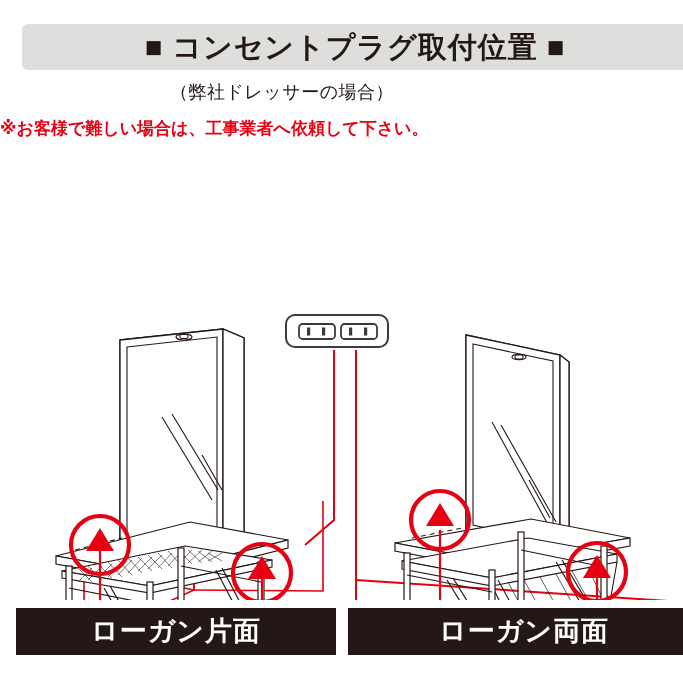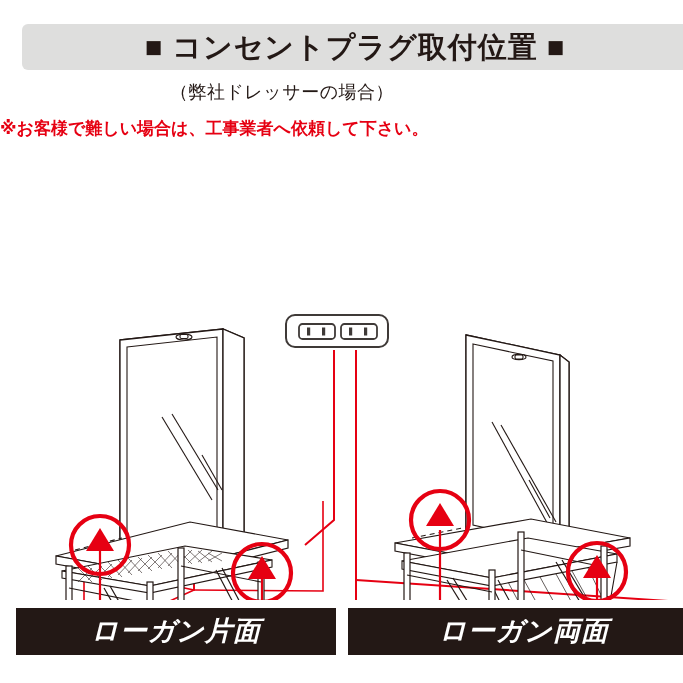--- a/index.html
+++ b/index.html
@@ -76,21 +76,20 @@
   
   .caption-bar {
     position: absolute;
     top: 608px;
     height: 47px;
     background: #231815;
     display: flex;
     align-items: center;
     justify-content: center;
     box-sizing: border-box;
-    font-style: italic;
   }
   .caption-bar.left  { left: 16px;  width: 320px; }
   .caption-bar.right { left: 348px; width: 352px; }
   .caption-text {
     color: #ffffff;
     font-size: 27px;
     font-weight: bold;
     letter-spacing: 1px;
     line-height: 1;
     white-space: nowrap;

